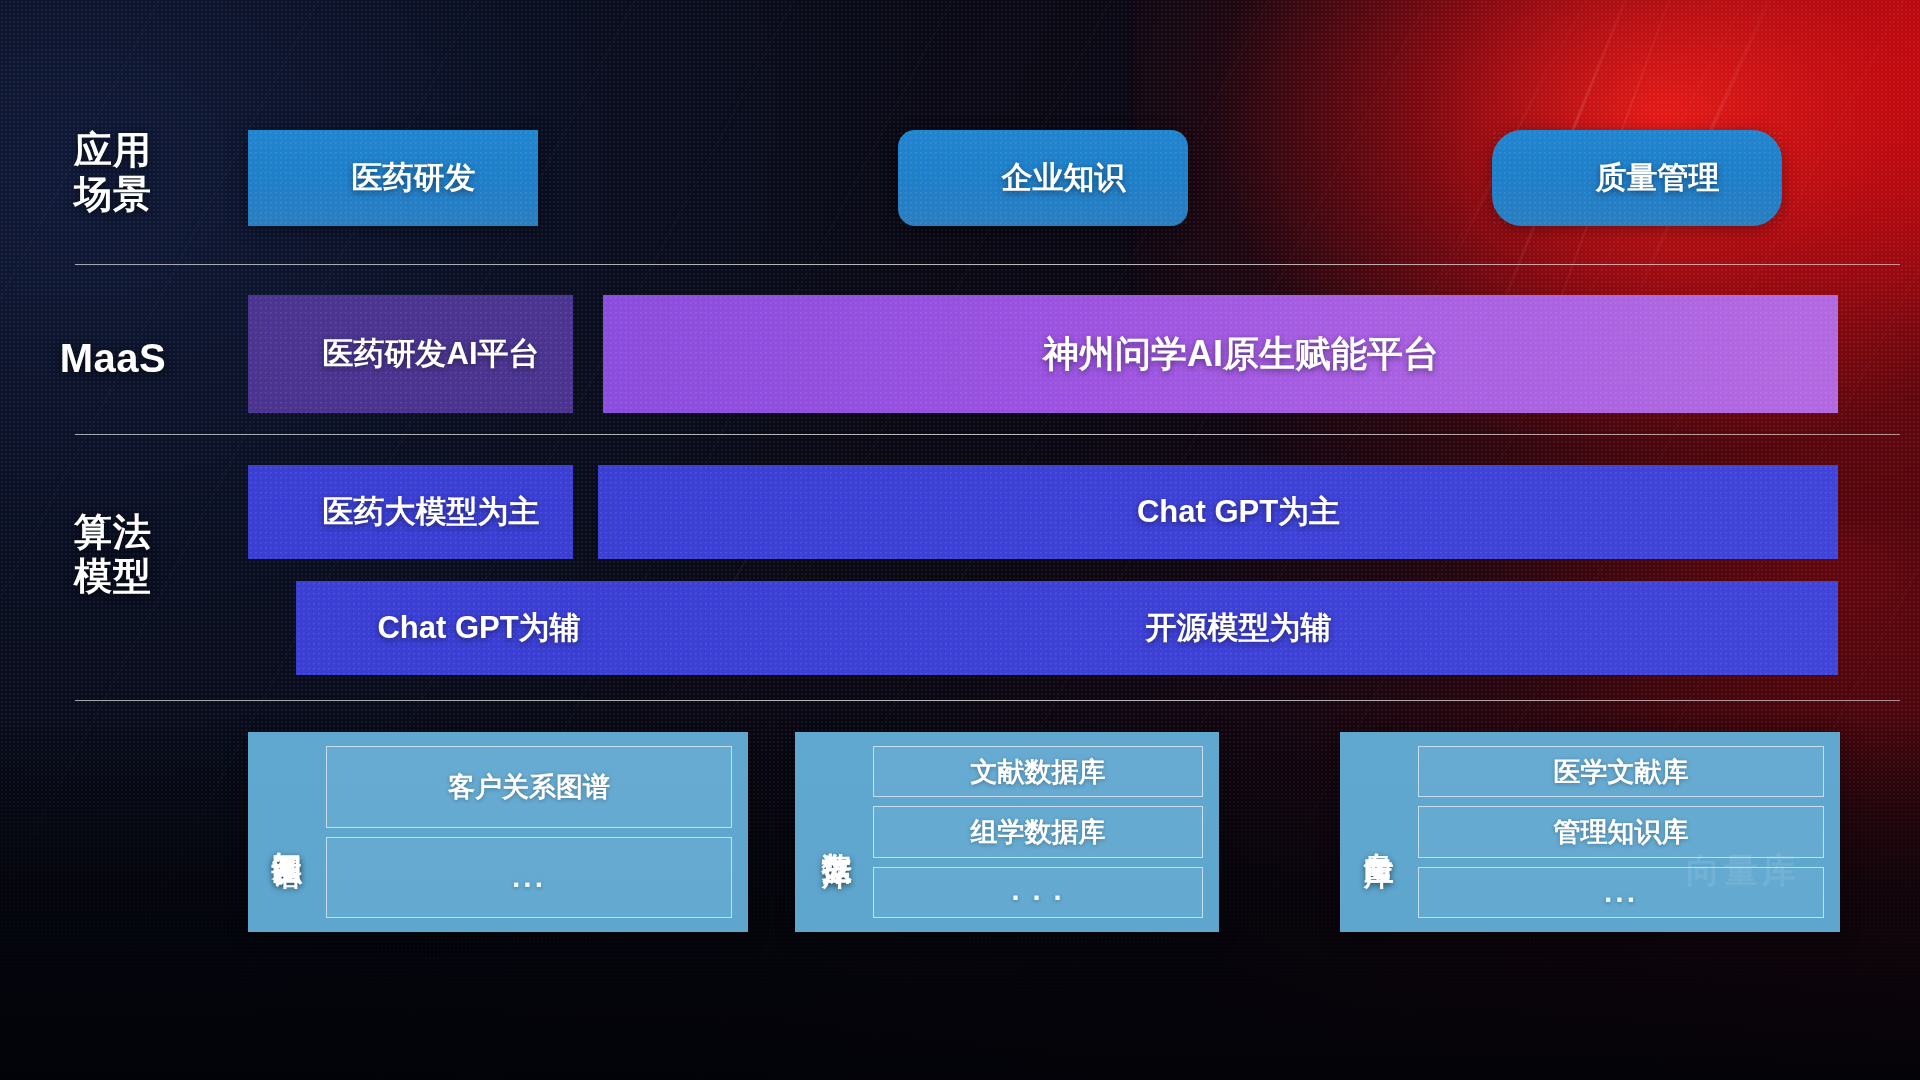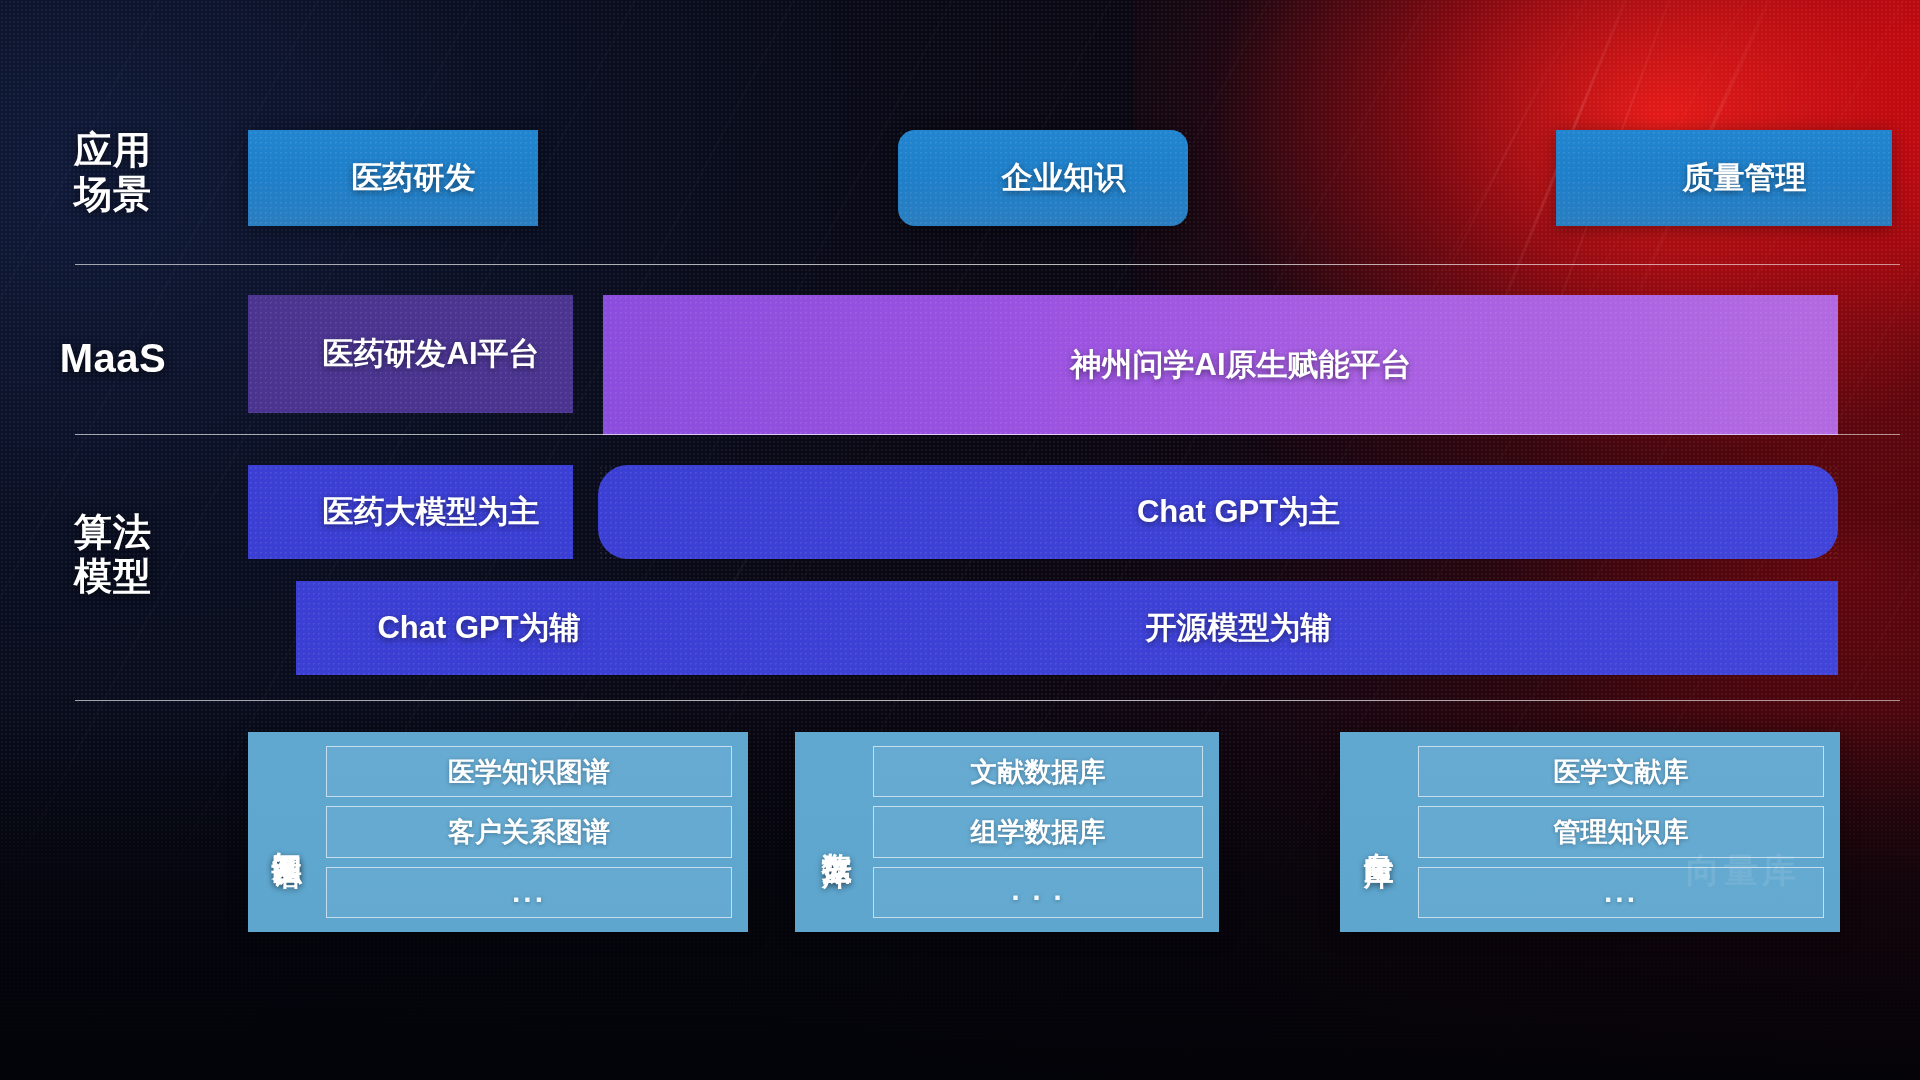--- a/index.html
+++ b/index.html
@@ -92,23 +92,23 @@
     box-shadow:0 3px 16px rgba(0,0,0,0.35);
   }
 
   
   .maas-left{
     height:118px;
     background:linear-gradient(180deg,#4b3590 0%,#4a3490 100%);
     font-size:31px;
   }
   .maas-right{
-    height:140px;
+    height:118px;
     background:linear-gradient(90deg,#8b4ddd 0%,#9a52e0 35%,#a85fe2 62%,#b269e0 100%);
-    font-size:31px;
+    font-size:36px;
   }
 
   
   .alg-box{
     height:94px;
     background:linear-gradient(180deg,#3b3fd4 0%,#3a3ed2 100%);
     font-size:31px;
   }
   .alg-box.wide{
     background:linear-gradient(100deg,#3b3fd4 0%,#3d41d6 45%,#4144d8 100%);
@@ -177,21 +177,21 @@
   </div>
 
   <div class="box app-box" style="position:absolute; left:248px; top:130px; width:290px;">
     <div class="inner-dots"></div>
     <span>医药研发</span>
   </div>
   <div class="box app-box" style="position:absolute; left:898px; top:130px; width:290px;border-radius:17px;">
     <div class="inner-dots"></div>
     <span>企业知识</span>
   </div>
-  <div class="box app-box" style="position:absolute; left:1556px; top:130px; width:336px;">
+  <div class="box app-box" style="position:absolute; left:1492px; top:130px; width:290px;border-radius:30px;">
     <div class="inner-dots"></div>
     <span>质量管理</span>
   </div>
 
   <div class="divider" style="top:264px;"></div>
 
   <div class="rowlabel maas" style="left:38px; top:335px;">
     <div>MaaS</div>
   </div>
 
@@ -208,42 +208,41 @@
 
   <div class="rowlabel" style="left:38px; top:510px;">
     <div>算法</div>
     <div>模型</div>
   </div>
 
   <div class="box alg-box" style="position:absolute; left:248px; top:465px; width:325px;">
     <div class="inner-dots"></div>
     <span>医药大模型为主</span>
   </div>
-  <div class="box alg-box wide" style="position:absolute; left:598px; top:465px; width:1240px;border-radius:30px;">
+  <div class="box alg-box wide" style="position:absolute; left:598px; top:465px; width:1240px;">
     <div class="inner-dots"></div>
     <span>Chat GPT为主</span>
   </div>
 
   <div class="box alg-box" style="position:absolute; left:248px; top:581px; width:325px;margin-left:48px;">
     <div class="inner-dots"></div>
     <span>Chat GPT为辅</span>
   </div>
   <div class="box alg-box wide" style="position:absolute; left:598px; top:581px; width:1240px;">
     <div class="inner-dots"></div>
     <span>开源模型为辅</span>
   </div>
 
   <div class="divider" style="top:700px;"></div>
 
 
   <div class="kd-group" style="position:absolute; left:248px; top:732px; width:500px;">
     <div class="inner-dots"></div>
     <div class="kd-vlabel">知识图谱</div>
     <div class="kd-items">
-      <div class="kd-item">医学知识图谱</div>
       <div class="kd-item">客户关系图谱</div>
       <div class="kd-item ellipsis">...</div>
     </div>
   </div>
 
   <div class="kd-group" style="position:absolute; left:795px; top:732px; width:424px;font-family:Liberation Mono, monospace;">
     <div class="inner-dots"></div>
     <div class="kd-vlabel">数据库</div>
     <div class="kd-items">
       <div class="kd-item">文献数据库</div>

